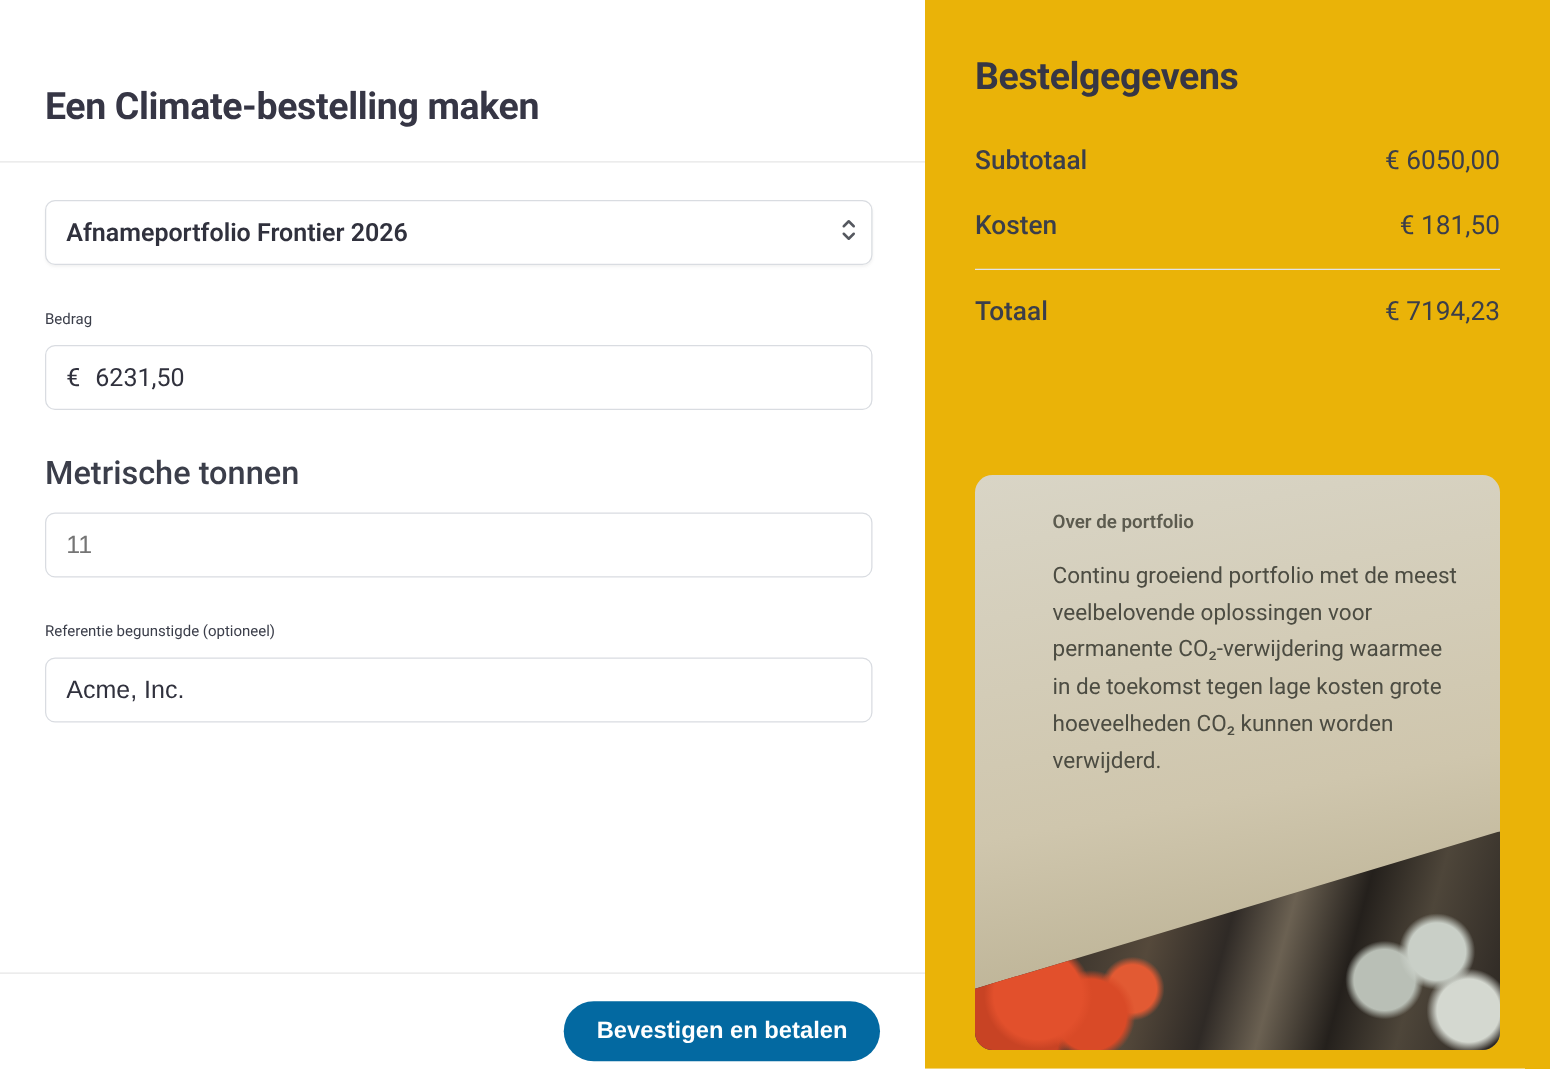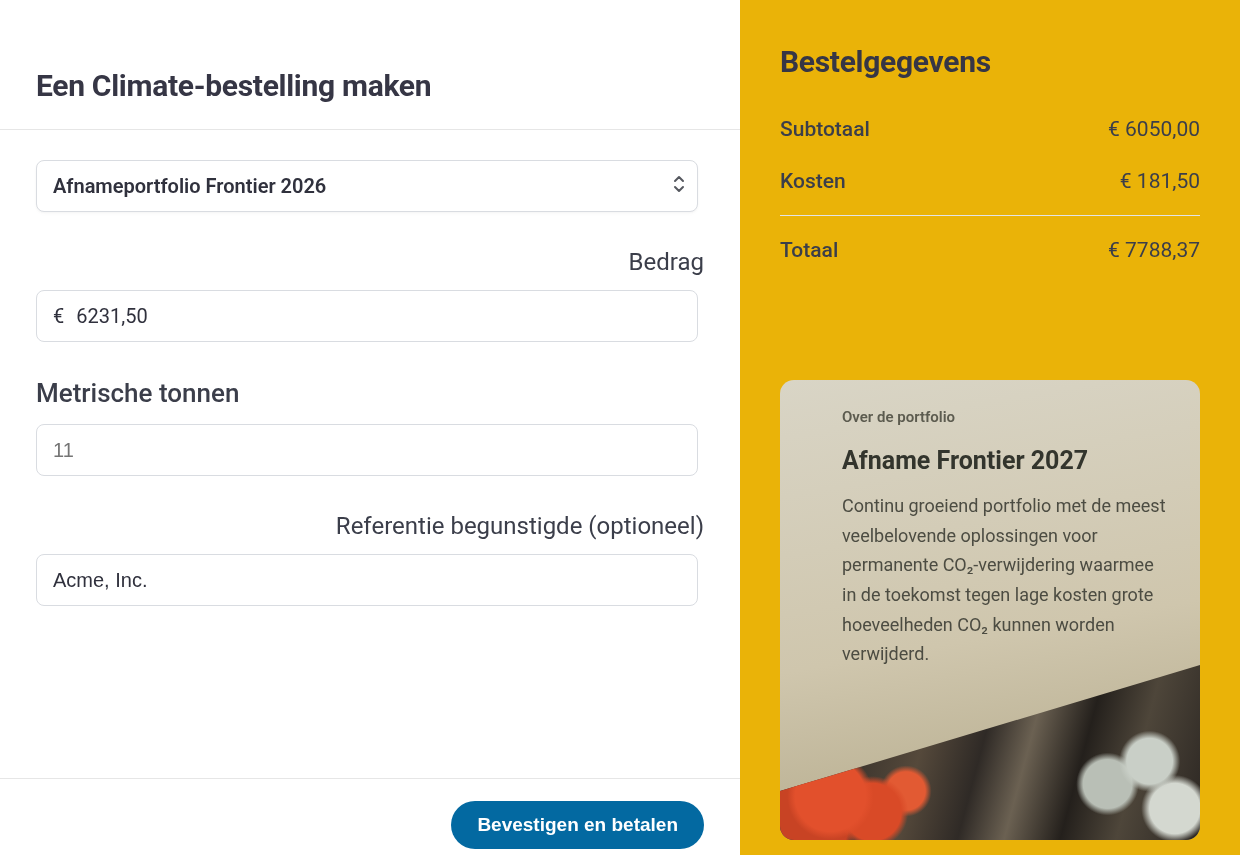--- a/index.html
+++ b/index.html
@@ -50,25 +50,24 @@
   }
 
   .section-label {
     font-size: 26px;
     font-weight: 500;
     color: #3b3e4a;
     margin-bottom: 16px;
   }
 
   .field-label {
-    font-size: 24px;
+    font-size: 12px;
     font-weight: 400;
     color: #3b3e4a;
     margin-bottom: 14px;
-    text-align: right;
   }
 
   .field-group { margin-bottom: 36px; }
   .field-group.compact { margin-bottom: 30px; }
 
   .select-wrap {
     position: relative;
   }
 
   .select-box, .text-input, .amount-box {
@@ -284,25 +283,24 @@
 
   <div class="summary-row">
     <span class="summary-label">Kosten</span>
     <span class="summary-value">€ 181,50</span>
   </div>
 
   <hr class="summary-divider">
 
   <div class="summary-row">
     <span class="summary-label">Totaal</span>
-    <span class="summary-value">€ 7788,37</span>
+    <span class="summary-value">€ 7194,23</span>
   </div>
 
   <div class="portfolio-card">
     <div class="portfolio-inner">
       <div class="portfolio-eyebrow">Over de portfolio</div>
-      <div class="portfolio-heading">Afname Frontier 2027</div>
       <div class="portfolio-desc">Continu groeiend portfolio met de meest veelbelovende oplossingen voor permanente CO₂-verwijdering waarmee in de toekomst tegen lage kosten grote hoeveelheden CO₂ kunnen worden verwijderd.</div>
     </div>
     <div class="portfolio-image"></div>
   </div>
 
 </div>
 
 </body></html>

